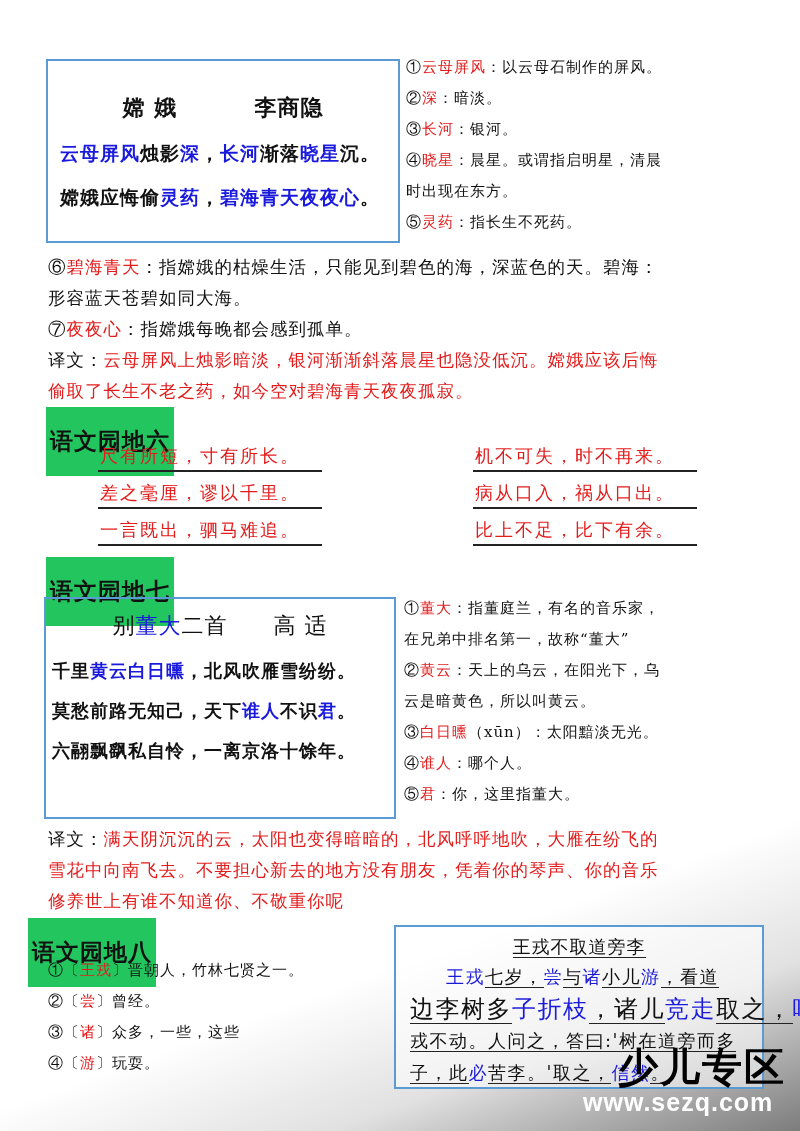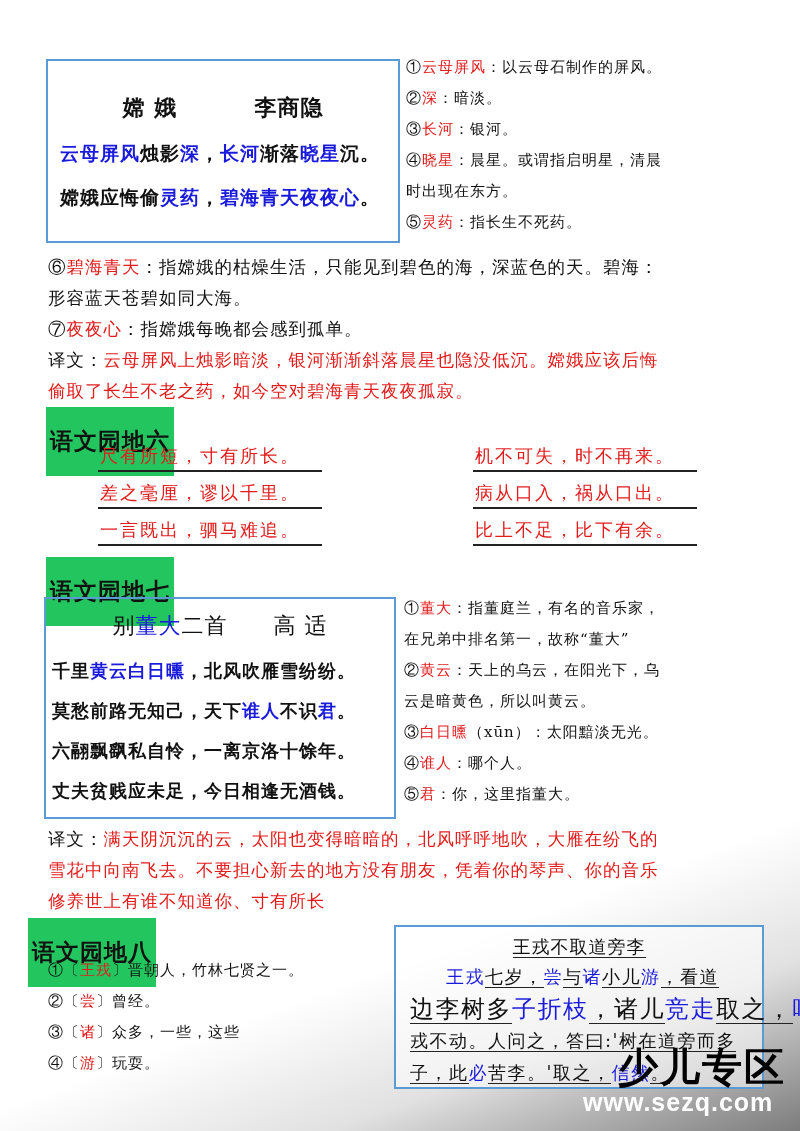--- a/index.html
+++ b/index.html
@@ -92,39 +92,38 @@
 <div class="abs box" style="left:44px; top:597px; width:348px; height:218px;">
   <div class="poem-title" style="margin-top:12px; font-weight:normal;">
     <span id="p2title"><span>别</span><span class="blue">董大</span><span>二首</span></span>
     <span style="display:inline-block;width:30px;"></span>
     <span>高 适</span>
   </div>
   <div id="p2lines" style="margin:10px 0 0 6px;">
       <div class="poem-line" style="font-size: 18px; height: 40px; line-height: 40px;"><span>千里</span><span class="blue">黄云白日曛</span><span>，北风吹雁雪纷纷。</span></div>
       <div class="poem-line" style="font-size: 18px; height: 40px; line-height: 40px;"><span>莫愁前路无知己，天下</span><span class="blue">谁人</span><span>不识</span><span class="blue">君</span><span>。</span></div>
       <div class="poem-line" style="font-size: 18px; height: 40px; line-height: 40px;"><span>六翮飘飖私自怜，一离京洛十馀年。</span></div>
-      <div class="poem-line" style="font-size: 18px; height: 40px; line-height: 40px;"><span>丈夫贫贱应未足，今日相逢无酒钱。</span></div>
     </div>
 </div>
 <div class="abs" id="p2notes" style="left:404px; top:593px; width:390px;">
     <div class="note"><span>①</span><span class="red">董大</span><span>：指董庭兰，有名的音乐家，</span></div>
     <div class="note"><span>在兄弟中排名第一，故称“董大”</span></div>
     <div class="note"><span>②</span><span class="red">黄云</span><span>：天上的乌云，在阳光下，乌</span></div>
     <div class="note"><span>云是暗黄色，所以叫黄云。</span></div>
     <div class="note"><span>③</span><span class="red">白日曛</span><span>（xūn）：太阳黯淡无光。</span></div>
     <div class="note"><span>④</span><span class="red">谁人</span><span>：哪个人。</span></div>
     <div class="note"><span>⑤</span><span class="red">君</span><span>：你，这里指董大。</span></div>
   </div>
 
 <div class="abs" style="left:48px; top:824px; width:750px;">
   <div class="para">
     <span>译文：</span><span class="red">满天阴沉沉的云，太阳也变得暗暗的，北风呼呼地吹，大雁在纷飞的</span>
   </div>
   <div class="para red">雪花中向南飞去。不要担心新去的地方没有朋友，凭着你的琴声、你的音乐</div>
-  <div class="para red">修养世上有谁不知道你、寸有所长</div>
+  <div class="para red">修养世上有谁不知道你、不敬重你呢</div>
 </div>
 
 <div class="abs section-head" style="left:28px; top:918px;">语文园地八</div>
 <div class="abs" id="s8notes" style="left:48px; top:955px; width:340px;">
     <div class="note"><span>①</span><span>〔</span><span class="red">王戎</span><span>〕</span><span>晋朝人，竹林七贤之一。</span></div>
     <div class="note"><span>②</span><span>〔</span><span class="red">尝</span><span>〕</span><span>曾经。</span></div>
     <div class="note"><span>③</span><span>〔</span><span class="red">诸</span><span>〕</span><span>众多，一些，这些</span></div>
     <div class="note"><span>④</span><span>〔</span><span class="red">游</span><span>〕</span><span>玩耍。</span></div>
   </div>
 

